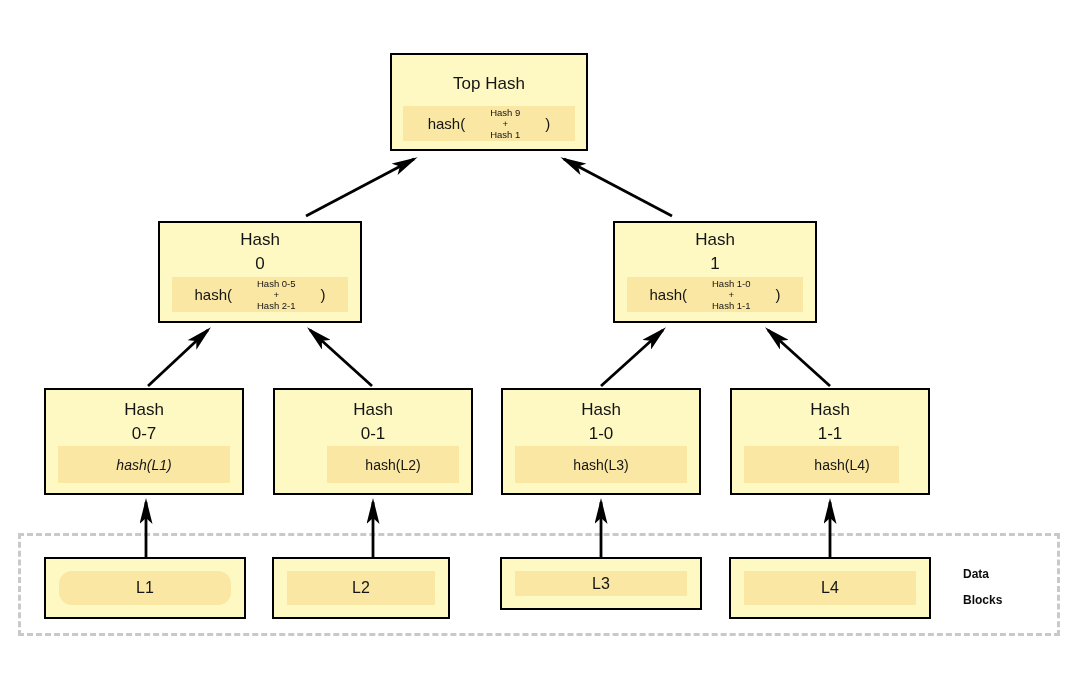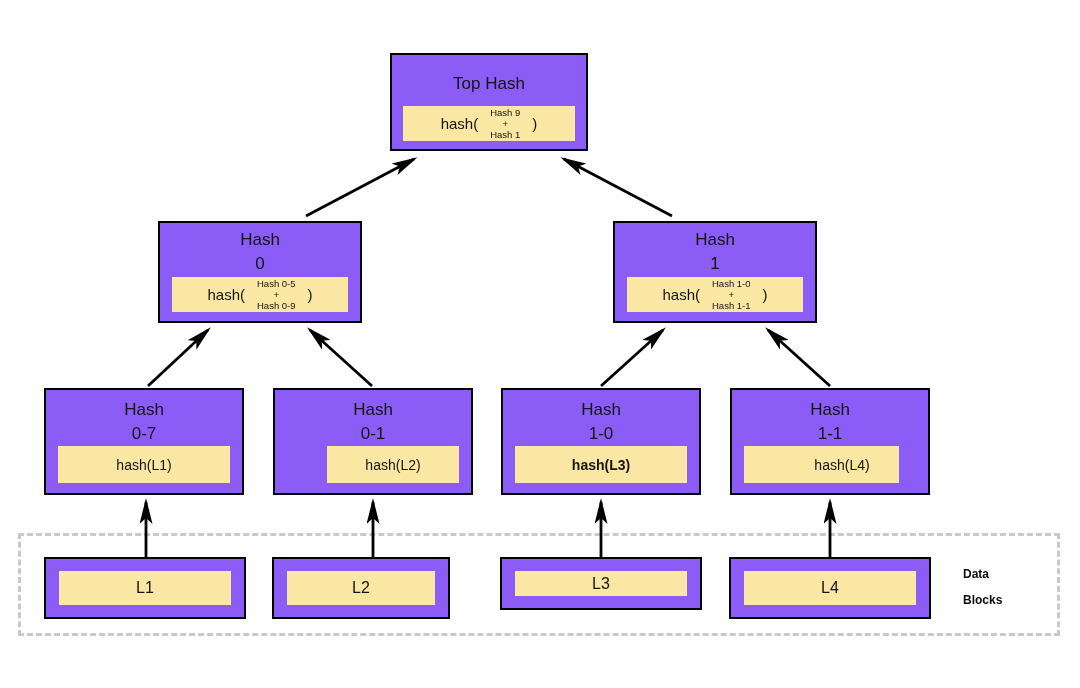--- a/index.html
+++ b/index.html
@@ -7,34 +7,34 @@
     position: relative;
     width: 1080px;
     height: 688px;
     background: var(--background, #fff);
     font-family: "Liberation Sans", sans-serif;
     color: var(--ink, #141414);
     overflow: hidden;
   }
   .node {
     position: absolute;
-    background: #8b5cf6;
+    background: #fef9c3;
     border: 2px solid var(--box-border, #000);
     box-sizing: border-box;
     text-align: center;
   }
   .node-title { font-size: 17px; line-height: 24px; color: var(--ink, #141414); }
   .chip {
     position: absolute;
     background: var(--highlight, #FAE7A3);
     display: flex;
     align-items: center;
     justify-content: center;
   }
-  .formula { gap: 12px; margin-top: 32px; }
+  .formula { gap: 25px; margin-top: 32px; }
   .func { font-size: 15px; }
   .stack { font-size: 9.5px; line-height: 11px; text-align: center; }
   .stack-line { display: block; }
   .leaf-formula { font-size: 14px; }
   .leaf-label { font-size: 16px; }
   .datablocks {
     position: absolute;
     left: 18px; top: 533px; width: 1042px; height: 103px;
     border: 3px dashed var(--dashed-border, #C9C9C9);
     box-sizing: border-box;
@@ -76,21 +76,21 @@
   <div class="node" style="left:158px;top:221px;width:204px;height:102px;">
     <div class="node-title" style="padding-top:5px;">
       <div>Hash</div>
       <div>0</div>
     </div>
     <div class="chip formula" style="left:12px;right:12px;bottom:9px;height:35px;">
       <span class="func">hash(</span>
       <span class="stack">
         <span class="stack-line">Hash 0-5</span>
         <span class="stack-line">+</span>
-        <span class="stack-line">Hash 0-9</span>
+        <span class="stack-line">Hash 2-1</span>
       </span>
       <span class="func">)</span>
     </div>
   </div>
 
   <div class="node" style="left:613px;top:221px;width:204px;height:102px;">
     <div class="node-title" style="padding-top:5px;">
       <div>Hash</div>
       <div>1</div>
     </div>
@@ -103,49 +103,49 @@
       </span>
       <span class="func">)</span>
     </div>
   </div>
 
   <div class="node" style="left:44px;top:388px;width:200px;height:107px;">
     <div class="node-title" style="padding-top:8px;">
       <div>Hash</div>
       <div>0-7</div>
     </div>
-    <div class="chip leaf-formula" style="left:12px;right:12px;bottom:10px;height:37px;">hash(L1)</div>
+    <div class="chip leaf-formula" style="left:12px;right:12px;bottom:10px;height:37px;font-style:italic;">hash(L1)</div>
   </div>
 
   <div class="node" style="left:273px;top:388px;width:200px;height:107px;">
     <div class="node-title" style="padding-top:8px;">
       <div>Hash</div>
       <div>0-1</div>
     </div>
     <div class="chip leaf-formula" style="left:12px;right:12px;bottom:10px;height:37px;margin-left:40px;">hash(L2)</div>
   </div>
 
   <div class="node" style="left:501px;top:388px;width:200px;height:107px;">
     <div class="node-title" style="padding-top:8px;">
       <div>Hash</div>
       <div>1-0</div>
     </div>
-    <div class="chip leaf-formula" style="left:12px;right:12px;bottom:10px;height:37px;font-weight:bold;">hash(L3)</div>
+    <div class="chip leaf-formula" style="left:12px;right:12px;bottom:10px;height:37px;">hash(L3)</div>
   </div>
 
   <div class="node" style="left:730px;top:388px;width:200px;height:107px;">
     <div class="node-title" style="padding-top:8px;">
       <div>Hash</div>
       <div>1-1</div>
     </div>
     <div class="chip leaf-formula" style="left:12px;right:29px;bottom:10px;height:37px;padding-left:41px;">hash(L4)</div>
   </div>
 
   <div class="node" style="left:44px;top:557px;width:202px;height:62px;">
-    <div class="chip leaf-label" style="left:13px;right:13px;top:12px;bottom:12px;">L1</div>
+    <div class="chip leaf-label" style="left:13px;right:13px;top:12px;bottom:12px;border-radius:13px;">L1</div>
   </div>
   <div class="node" style="left:272px;top:557px;width:178px;height:62px;">
     <div class="chip leaf-label" style="left:13px;right:13px;top:12px;bottom:12px;">L2</div>
   </div>
   <div class="node" style="left:500px;top:557px;width:202px;height:53px;">
     <div class="chip leaf-label" style="left:13px;right:13px;top:12px;bottom:12px;">L3</div>
   </div>
   <div class="node" style="left:729px;top:557px;width:202px;height:62px;text-align:center;">
     <div class="chip leaf-label" style="left:13px;right:13px;top:12px;bottom:12px;">L4</div>
   </div>

